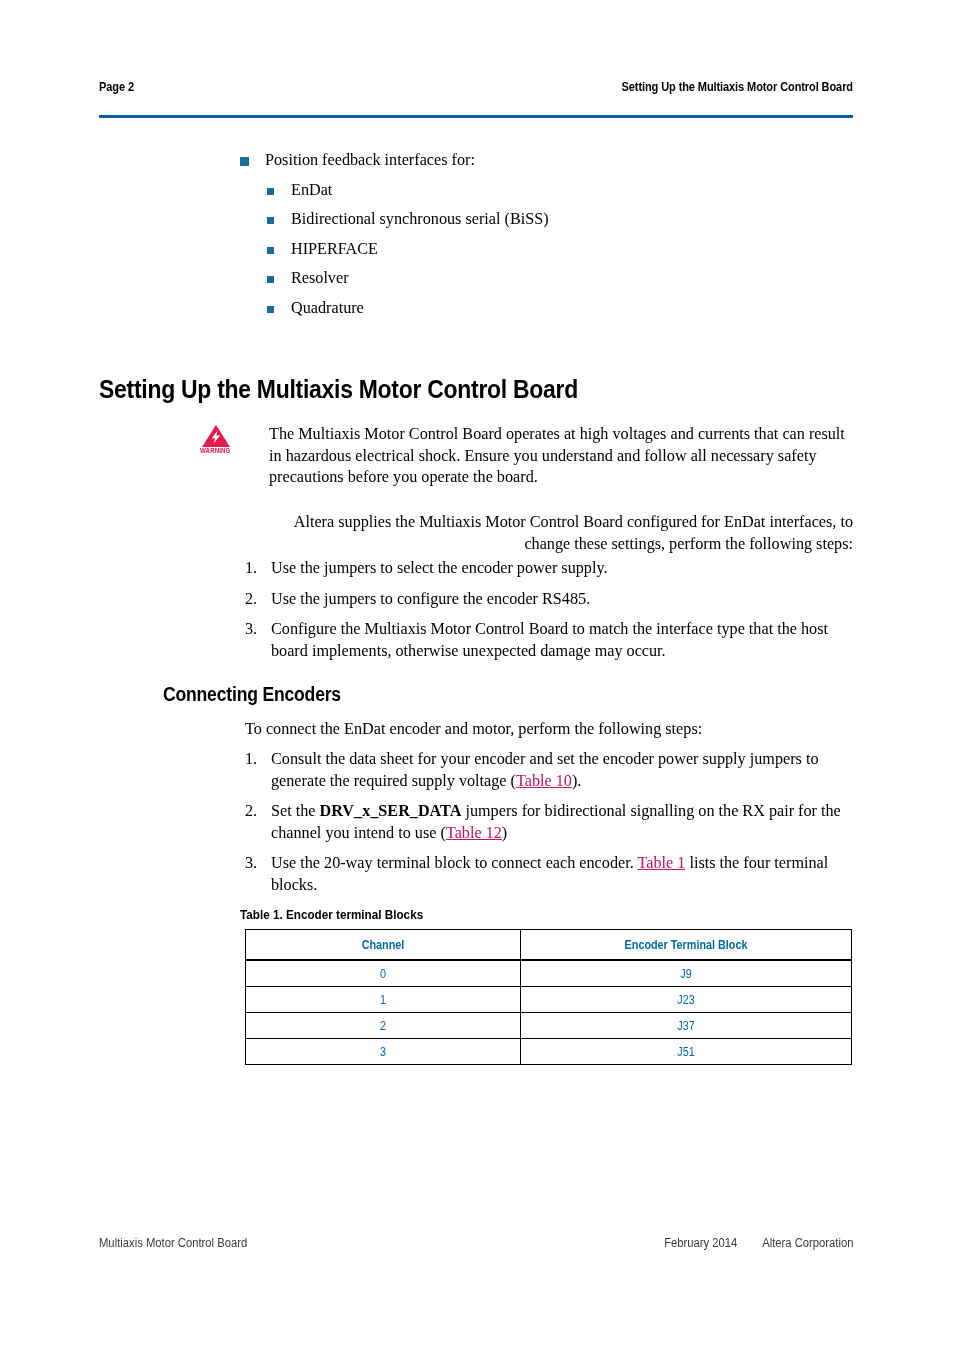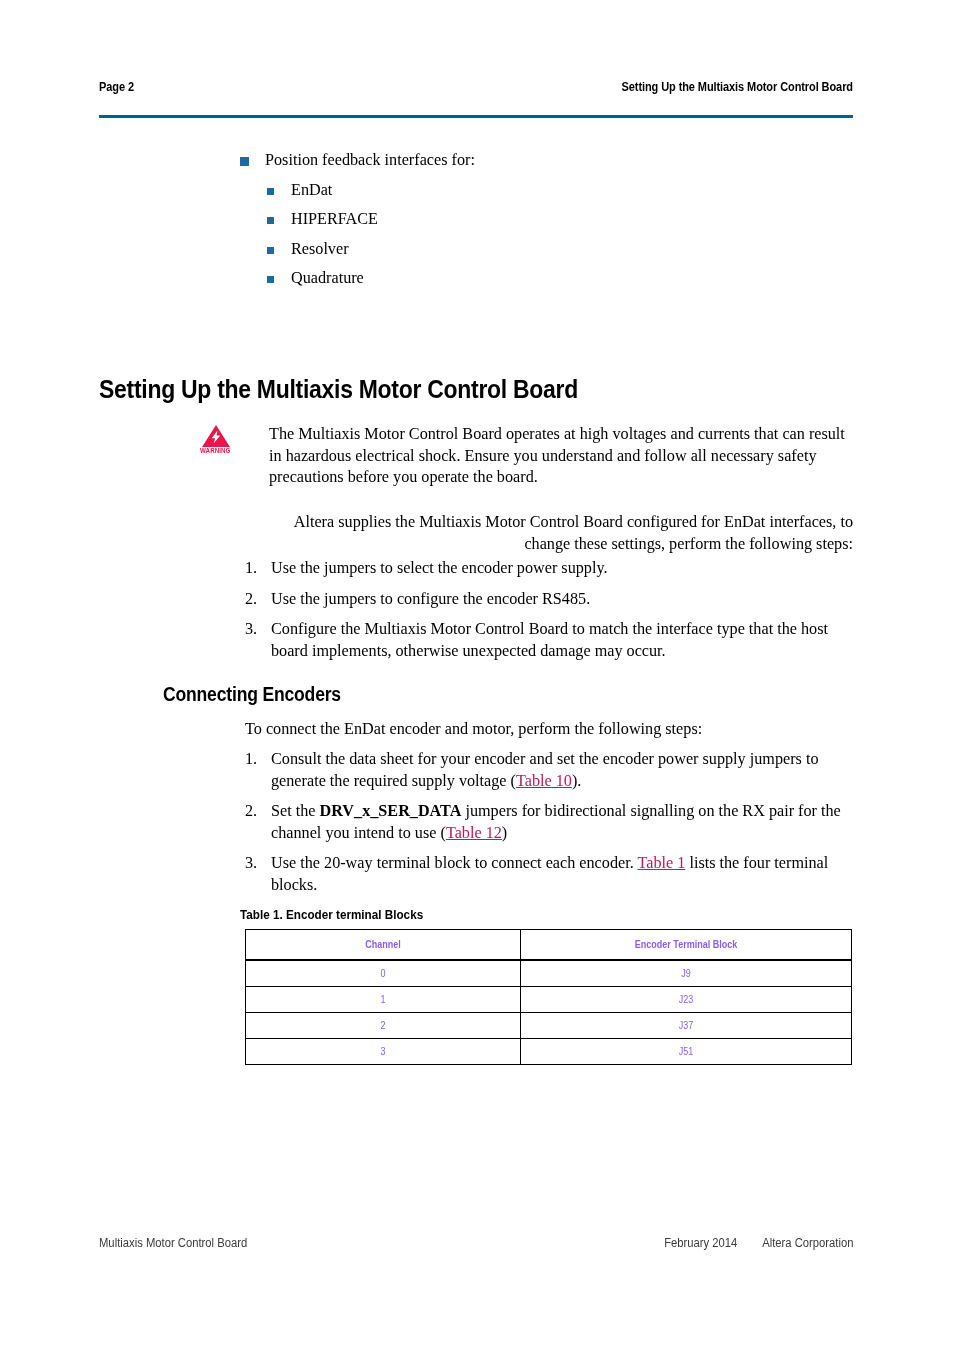--- a/index.html
+++ b/index.html
@@ -204,22 +204,22 @@
     left: 245px;
     top: 929px;
     width: 607px;
     border-collapse: collapse;
     table-layout: fixed;
   }
   .tbl td, .tbl th {
     border: 1px solid #000;
     text-align: center;
     font-family: "Liberation Sans Narrow", "Liberation Sans", sans-serif;
-    font-size: 10px;
-    color: #8b5cf6;
+    font-size: 12px;
+    color: #0369a1;
     padding: 0;
     height: 25px;
     vertical-align: middle;
   }
   .tbl th {
     font-weight: bold;
     height: 29px;
     border-bottom: 2.5px solid #000;
   }
   .tbl .cell-inner {
@@ -264,20 +264,24 @@
   <div class="header-rule"></div>
 
   <div class="bullets">
     <div class="bullet-row lvl1">
       <span class="sq"></span>
       <span class="txt">Position feedback interfaces for:</span>
     </div>
     <div class="bullet-row lvl2">
       <span class="sq"></span>
       <span class="txt">EnDat</span>
+    </div>
+    <div class="bullet-row lvl2">
+      <span class="sq"></span>
+      <span class="txt">Bidirectional synchronous serial (BiSS)</span>
     </div>
     <div class="bullet-row lvl2">
       <span class="sq"></span>
       <span class="txt">HIPERFACE</span>
     </div>
     <div class="bullet-row lvl2">
       <span class="sq"></span>
       <span class="txt">Resolver</span>
     </div>
     <div class="bullet-row lvl2">

